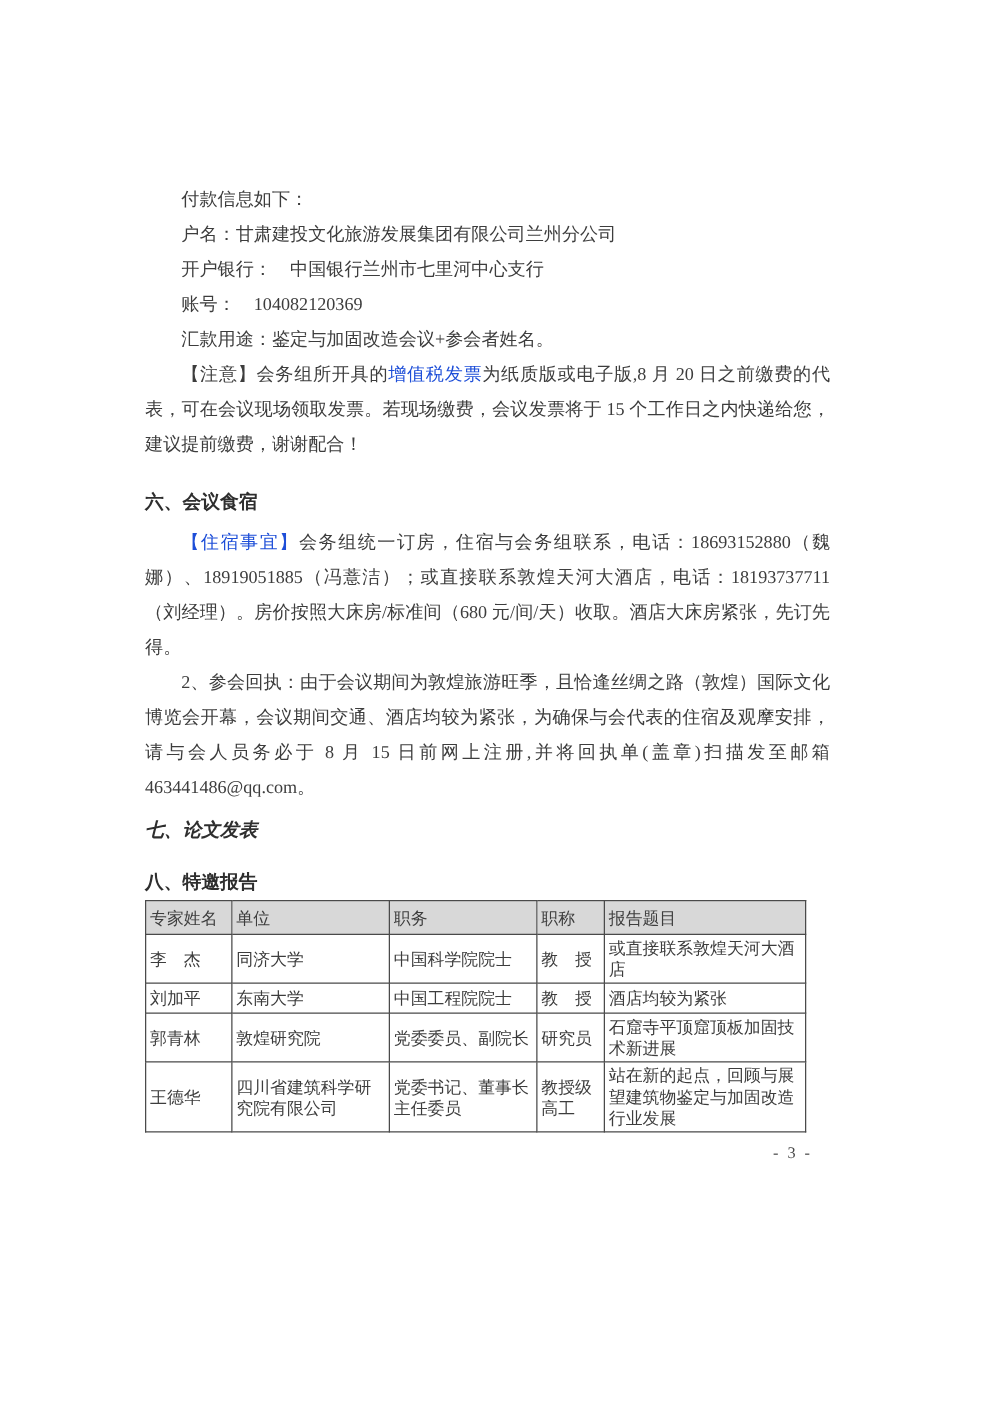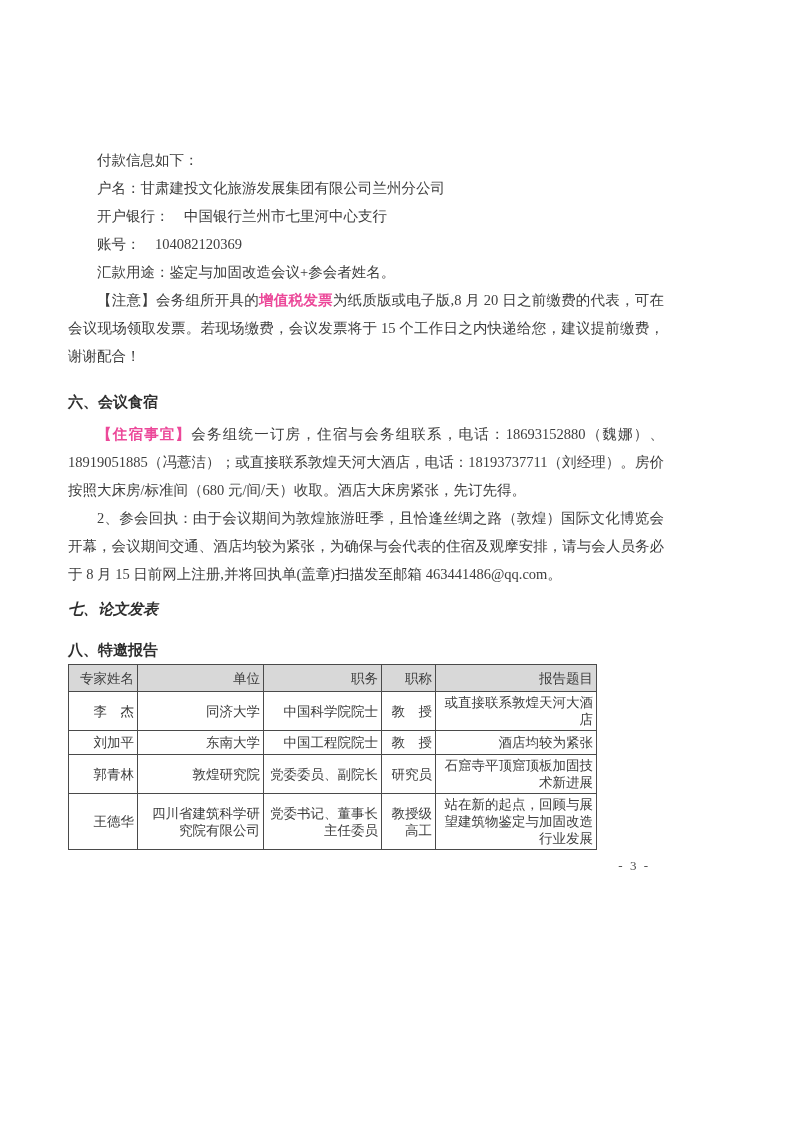--- a/index.html
+++ b/index.html
@@ -8,56 +8,56 @@
     position: relative;
     width: 800px;
     height: 1131px;
     margin: 0 auto;
     background: #ffffff;
     font-family: "Liberation Serif", "DejaVu Serif", serif;
     color: #3d3d3d;
     overflow: hidden;
   }
   .content {
-    padding: 146px 136px 0 68px;
+    padding: 146px 136px 0 116px;
   }
   .line {
     font-size: 14.5px;
     line-height: 28px;
     text-indent: 2em;
     white-space: nowrap;
   }
   .para {
     font-size: 14.5px;
     line-height: 28px;
     text-indent: 2em;
     text-align: justify;
   }
-  .bold { font-weight: bold; color: #ec4899; }
+  .bold { font-weight: normal; color: #1d4ed8; }
   .section-heading {
     font-weight: bold;
     color: #2e2e2e;
     font-size: 15px;
     line-height: 20px;
     margin-top: 22px;
     margin-bottom: 8px;
   }
   .heading-7 { margin-top: 11px; font-style: italic; }
   .heading-8 { margin-top: 21px; margin-bottom: 4px; }
   table.report-table {
     border-collapse: collapse;
     width: 528px;
     table-layout: fixed;
     margin-top: 2px;
   }
   .report-table th, .report-table td {
     border: 1px solid #4a4a4a;
     font-size: 13.5px;
     line-height: 17px;
-    text-align: right;
+    text-align: left;
     vertical-align: middle;
     padding: 2px 3px;
     font-weight: normal;
     color: #3d3d3d;
     overflow: hidden;
   }
   .report-table thead th {
     background: #d8d8d8;
     height: 27px;
   }

